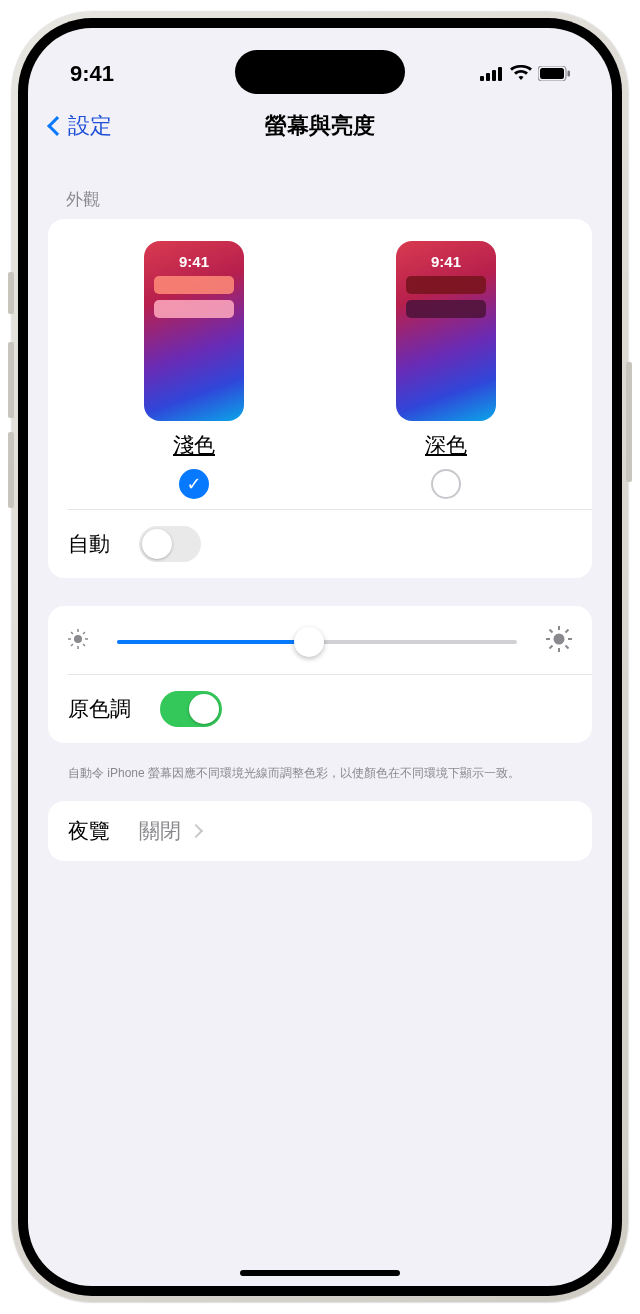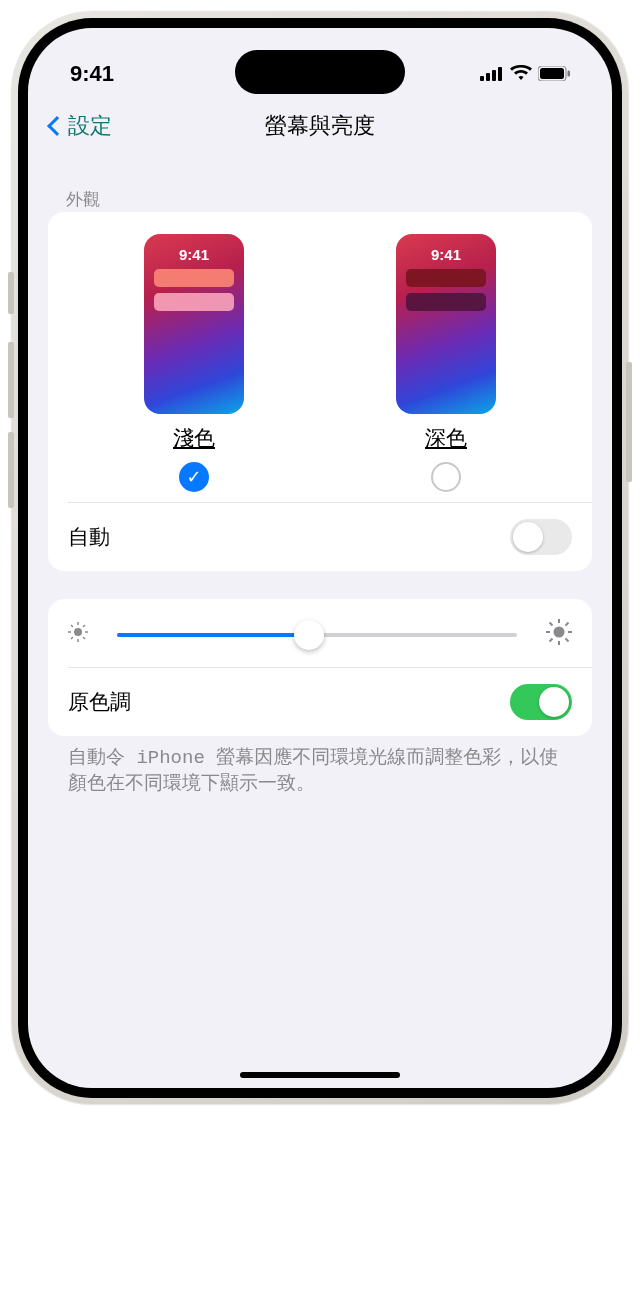--- a/index.html
+++ b/index.html
@@ -2,21 +2,21 @@
 <html><head>
 <meta charset="utf-8">
 <style>
   * { box-sizing: border-box; margin: 0; padding: 0; font-family: -apple-system, "Helvetica Neue", Arial, sans-serif; }
   body { background: #fff; width: 640px; height: 1314px; overflow: hidden; }
 
   
   .phone-frame {
     position: relative;
     width: 616px;
-    height: 1092px;
+    height: 1290px;
     margin: 12px auto;
     border-radius: 80px;
     background: linear-gradient(135deg,#e8e6e0,#cfccc4);
     padding: 6px;
     box-shadow: 0 0 2px rgba(0,0,0,.4);
   }
   .phone-inner {
     position: relative;
     width: 100%; height: 100%;
     background: #000;
@@ -55,35 +55,35 @@
     position:absolute; bottom:10px; left:50%; transform:translateX(-50%);
     width:160px; height:6px; background:#000; border-radius:3px;
   }
 
   
   .nav {
     position: relative;
     height: 56px;
     display: flex; align-items: center; justify-content: center;
   }
-  .nav-title { font-size: 22px; font-weight: 400; color:#000; }
+  .nav-title { font-size: 22px; font-weight: 700; color:#000; }
   .nav-back {
     position: absolute; left: 22px; top: 50%; transform: translateY(-50%);
     display: flex; align-items: center; gap: 4px;
-    color: #0f766e; font-size: 22px;
+    color: #1d4ed8; font-size: 22px;
   }
   .chev-left { width:14px;height:14px;border-left:3px solid #0779ff;border-bottom:3px solid #0779ff;transform:rotate(45deg); }
 
   .scroller { padding: 18px 20px 120px; }
 
-  .section-label { color:#8a8a8e; font-size:17px; padding:16px 18px 1px; }
+  .section-label { color:#8a8a8e; font-size:17px; padding:16px 18px 8px; }
 
   .card { background:#fff; border-radius:16px; overflow:hidden; margin-bottom:28px; }
   .card .row {
-    display:flex; align-items:center; justify-content:space-between;
+    display:flex; align-items:center; 
     padding:16px 20px; font-size:21px; color:#000;gap:29px;
   }
   .card .divider { height:1px; background:#e5e5e9; margin-left:20px; }
 
   
   .appearance-grid {
     display:flex; justify-content:space-around; padding:22px 20px 10px;
   }
   .appearance-option { width:48%; display:flex; flex-direction:column; align-items:center; gap:10px; }
   .mock-phone {
@@ -114,21 +114,21 @@
 
   
   .bright-row { padding:20px 20px 16px !important; gap:14px; }
   .sun-icon { color:#8a8a8e; font-size:22px; }
   .slider {
     flex:1; position:relative; height:4px; background:#d1d1d5; border-radius:2px;
   }
   .slider-fill { position:absolute;left:0;top:0;bottom:0;width:48%;background:#0779ff;border-radius:2px; }
   .slider-thumb { position:absolute;top:50%;left:48%;transform:translate(-50%,-50%);width:30px;height:30px;border-radius:50%;background:#fff;box-shadow:0 2px 5px rgba(0,0,0,.25); }
 
-  .footer-text { color:#8a8a8e; font-size:19px; padding:2px 20px 20px; line-height:1.35;font-family:Liberation Mono, monospace; }
+  .footer-text { color:#8a8a8e; font-size:12px; padding:2px 20px 20px; line-height:1.35; }
 
   .value-label { color:#8a8a8e; font-size:21px; display:flex;align-items:center;gap:10px; }
 </style>
 </head>
 <body>
 
 <div class="phone-frame">
   <div class="side-btn sb1"></div>
   <div class="side-btn sb2"></div>
   <div class="side-btn sb3"></div>
@@ -196,21 +196,21 @@
             </div>
           </div>
           <div class="divider"></div>
           <div class="row">
             <span>自動</span>
             <div class="switch"></div>
           </div>
         </div>
 
 
-        <div class="card" style="margin-bottom:8px;">
+        <div class="card" style="margin-bottom:20px;">
           <div class="row bright-row">
             <span class="sun-icon">
               <svg width="20" height="20" viewBox="0 0 20 20">
                   <circle cx="10" cy="10" r="4" fill="#8a8a8e"></circle>
                   <g stroke="#8a8a8e" stroke-width="1.5">
                     <line x1="10" y1="0" x2="10" y2="3"></line>
                     <line x1="10" y1="17" x2="10" y2="20"></line>
                     <line x1="0" y1="10" x2="3" y2="10"></line>
                     <line x1="17" y1="10" x2="20" y2="10"></line>
                     <line x1="3" y1="3" x2="5" y2="5"></line>
@@ -241,19 +241,28 @@
             </span>
           </div>
           <div class="divider"></div>
           <div class="row">
             <span>原色調</span>
             <div class="switch on"></div>
           </div>
         </div>
         <div class="footer-text">自動令 iPhone 螢幕因應不同環境光線而調整色彩，以使顏色在不同環境下顯示一致。</div>
 
+        <div class="card">
+          <div class="row">
+            <span>夜覽</span>
+            <span class="value-label">
+              <span>關閉</span>
+              <span class="chev-right"></span>
+            </span>
+          </div>
+        </div>
 
       </div>
 
       <div class="home-indicator"></div>
     </div>
   </div>
 </div>
 
 </body></html>

